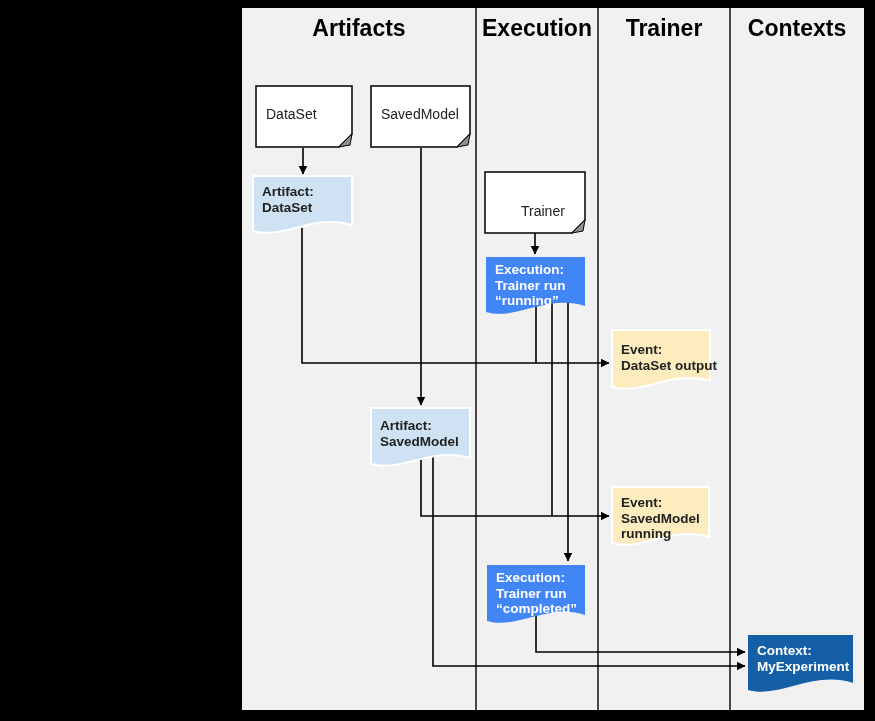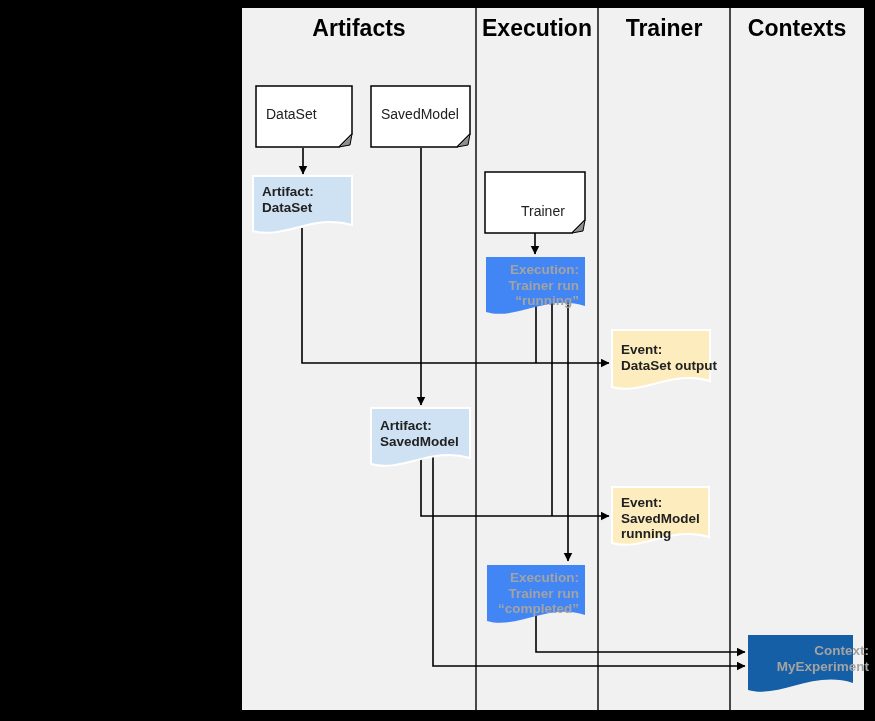--- a/index.html
+++ b/index.html
@@ -26,21 +26,21 @@
     position:absolute;display:flex;align-items:center;
     font-size:14px;color:#212121;box-sizing:border-box;
     padding-left:10px;padding-bottom:6px;
   }
   .doc-text{
     position:absolute;box-sizing:border-box;
     font-size:13.5px;line-height:15.5px;color:#212121;
     padding:8px 6px 0 9px;
   }
   .doc-text span{display:block;white-space:nowrap;font-weight:bold;}
-  .doc-text.on-blue{color:#a3a3a3;text-align:right;}
+  .doc-text.on-blue{color:#ffffff;}
   .lbl-dataset{left:256px;top:86px;width:96px;height:61px;}
   .lbl-savedmodel{left:371px;top:86px;width:99px;height:61px;}
   .lbl-trainer{left:485px;top:180px;width:100px;height:68px;padding-left:36px;}
   .lbl-artifact-dataset{left:253px;top:176px;width:99px;}
   .lbl-execution-running{left:486px;top:257px;width:99px;padding-top:5px;}
   .lbl-event-dataset{left:612px;top:330px;width:98px;padding-top:12px;}
   .lbl-artifact-savedmodel{left:371px;top:408px;width:99px;padding-top:10px;}
   .lbl-event-savedmodel{left:612px;top:487px;width:97px;}
   .lbl-execution-completed{left:487px;top:565px;width:98px;padding-top:5px;}
   .lbl-context{left:748px;top:635px;width:127px;}

